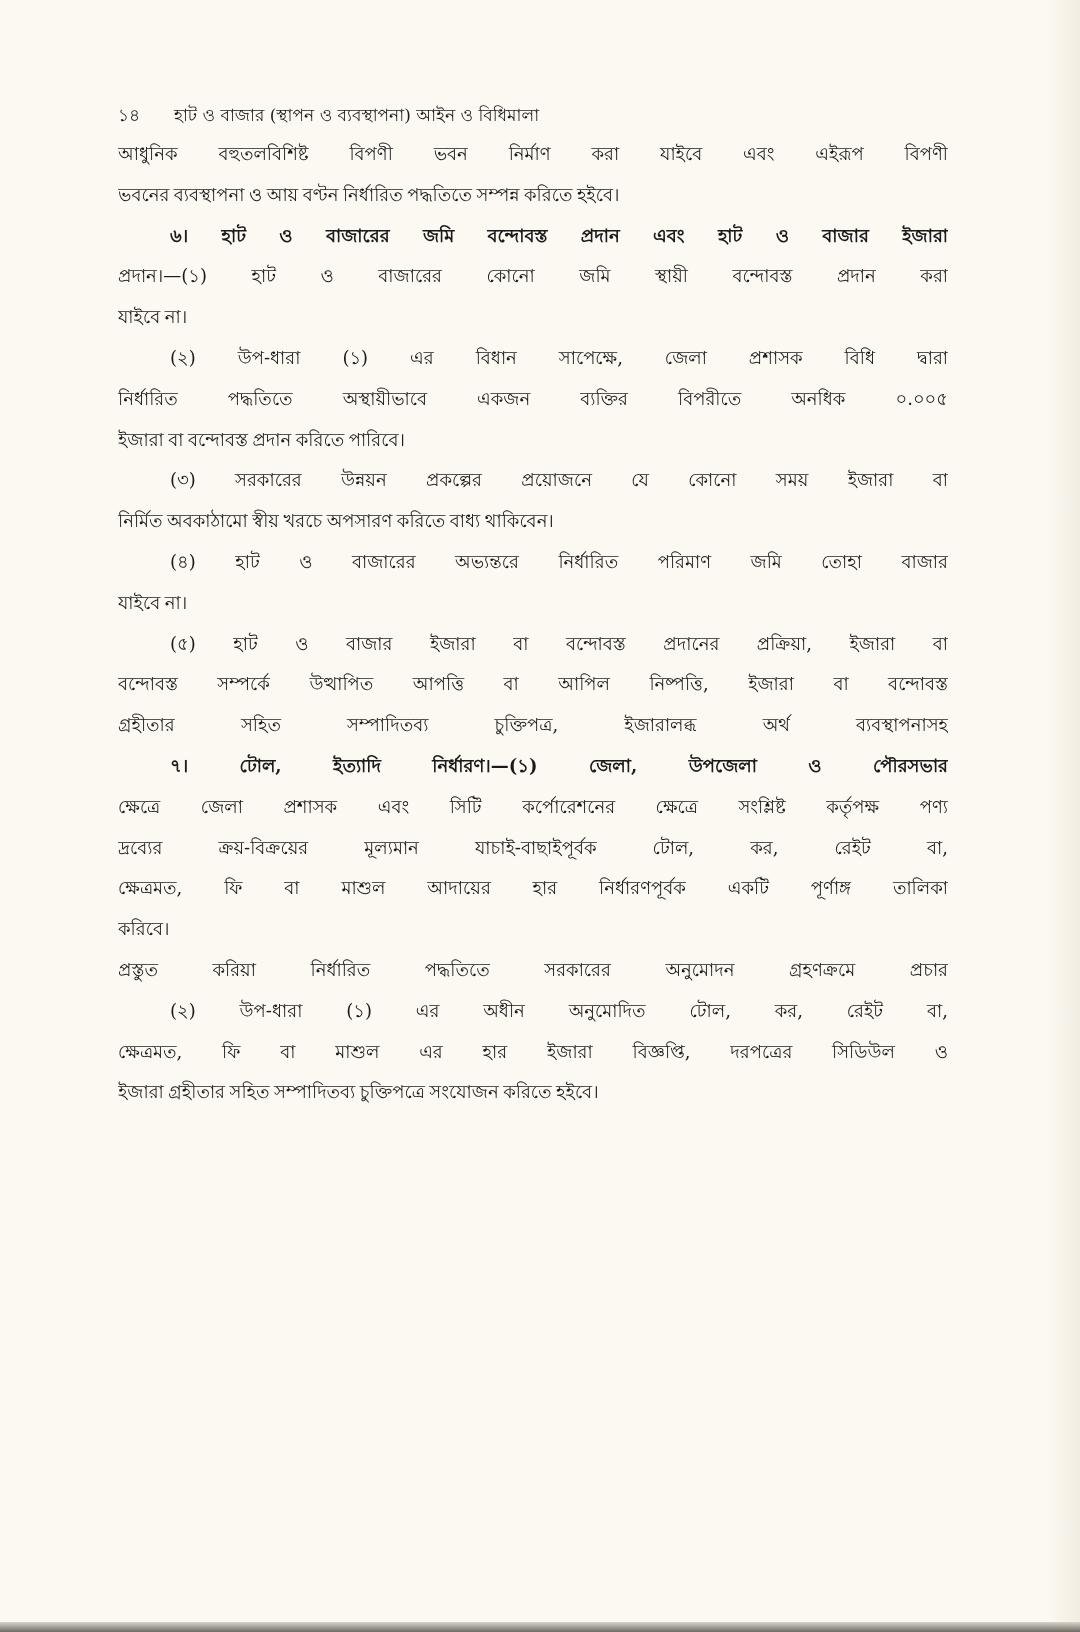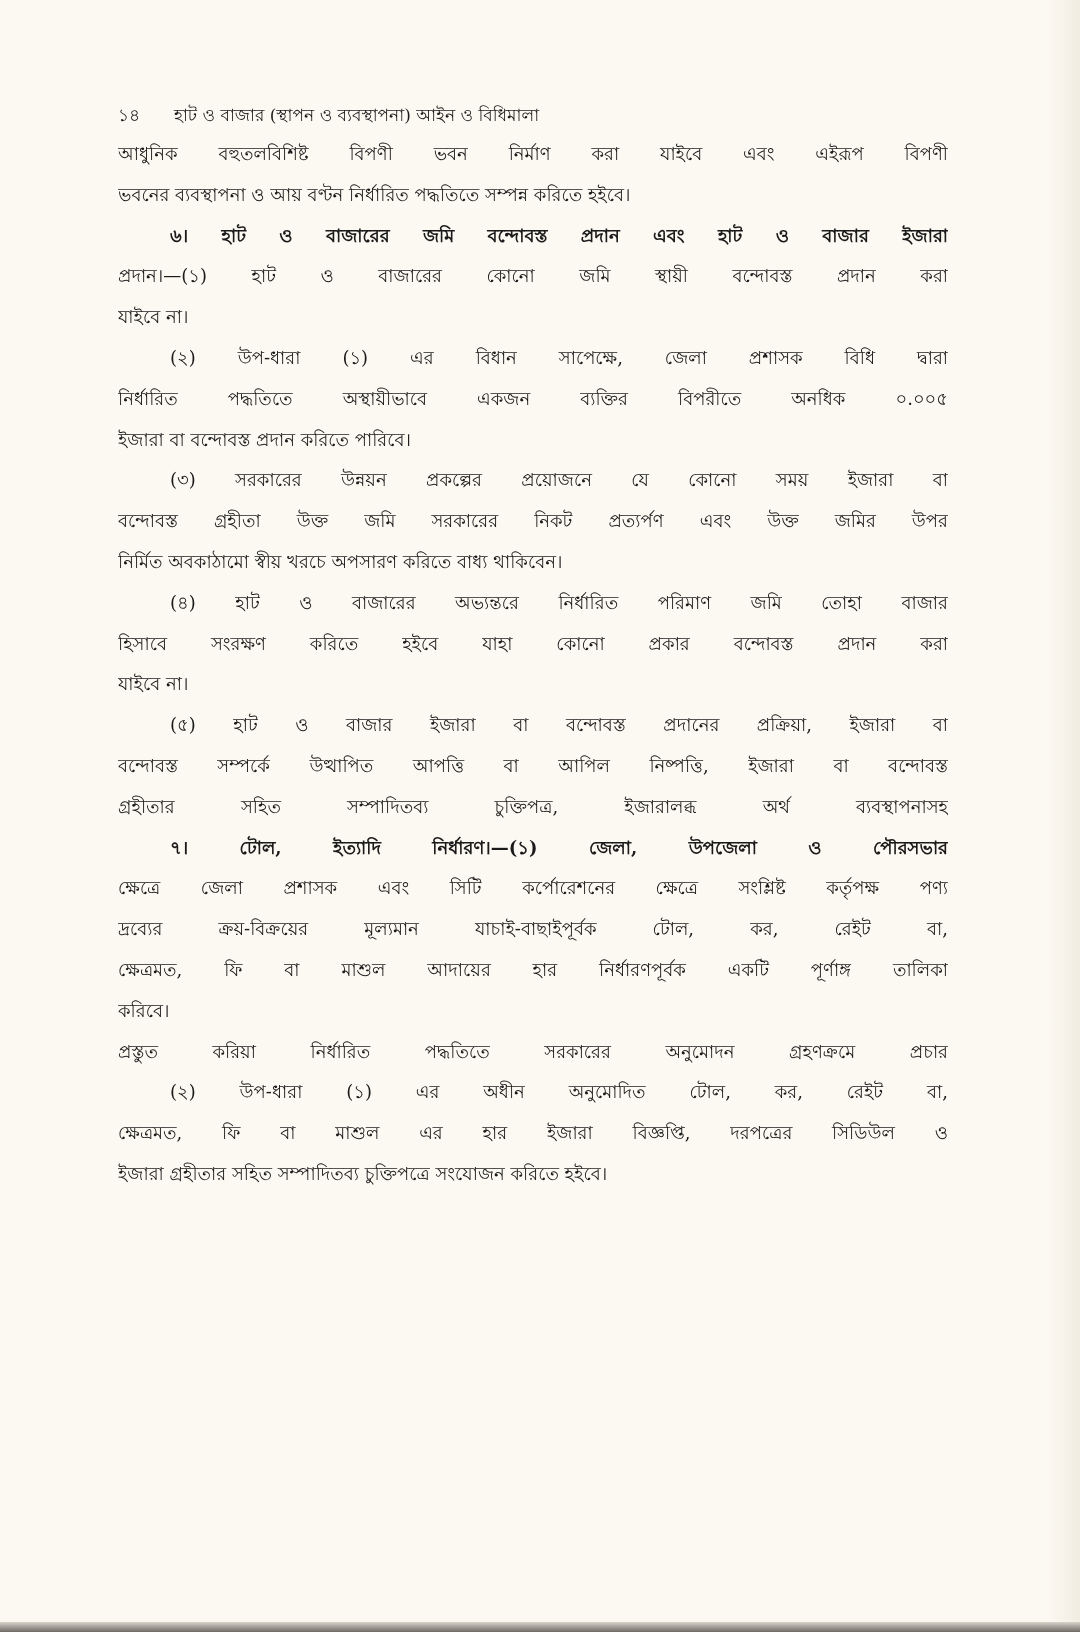--- a/index.html
+++ b/index.html
@@ -60,20 +60,21 @@
     font-size: 18px;
     line-height: 40px;
     height: 40.8px;
     white-space: nowrap;
     text-align: justify;
     text-align-last: justify;
     overflow: hidden;
   }
   .line.last {
     text-align-last: left;
+    font-family: Liberation Serif, serif;
   }
   .line.indent {
     padding-left: 52px;
   }
   .bold {
     font-weight: bold;
   }
 </style>
 </head>
 <body>
@@ -88,24 +89,22 @@
 
   <div class="line">আধুনিক বহুতলবিশিষ্ট বিপণী ভবন নির্মাণ করা যাইবে এবং এইরূপ বিপণী</div>
   <div class="line last">ভবনের ব্যবস্থাপনা ও আয় বণ্টন নির্ধারিত পদ্ধতিতে সম্পন্ন করিতে হইবে।</div>
   <div class="line indent bold">৬। হাট ও বাজারের জমি বন্দোবস্ত প্রদান এবং হাট ও বাজার ইজারা</div>
   <div class="line">প্রদান।—(১) হাট ও বাজারের কোনো জমি স্থায়ী বন্দোবস্ত প্রদান করা</div>
   <div class="line last">যাইবে না।</div>
   <div class="line indent">(২) উপ-ধারা (১) এর বিধান সাপেক্ষে, জেলা প্রশাসক বিধি দ্বারা</div>
   <div class="line">নির্ধারিত পদ্ধতিতে অস্থায়ীভাবে একজন ব্যক্তির বিপরীতে অনধিক ০.০০৫</div>
   <div class="line last">ইজারা বা বন্দোবস্ত প্রদান করিতে পারিবে।</div>
   <div class="line indent">(৩) সরকারের উন্নয়ন প্রকল্পের প্রয়োজনে যে কোনো সময় ইজারা বা</div>
-  <div class="line">বন্দোবস্ত গ্রহীতা উক্ত জমি সরকারের নিকট প্রত্যর্পণ এবং উক্ত জমির উপর</div>
   <div class="line last">নির্মিত অবকাঠামো স্বীয় খরচে অপসারণ করিতে বাধ্য থাকিবেন।</div>
   <div class="line indent">(৪) হাট ও বাজারের অভ্যন্তরে নির্ধারিত পরিমাণ জমি তোহা বাজার</div>
-  <div class="line">হিসাবে সংরক্ষণ করিতে হইবে যাহা কোনো প্রকার বন্দোবস্ত প্রদান করা</div>
   <div class="line last">যাইবে না।</div>
   <div class="line indent">(৫) হাট ও বাজার ইজারা বা বন্দোবস্ত প্রদানের প্রক্রিয়া, ইজারা বা</div>
   <div class="line">বন্দোবস্ত সম্পর্কে উত্থাপিত আপত্তি বা আপিল নিষ্পত্তি, ইজারা বা বন্দোবস্ত</div>
   <div class="line">গ্রহীতার সহিত সম্পাদিতব্য চুক্তিপত্র, ইজারালব্ধ অর্থ ব্যবস্থাপনাসহ</div>
   <div class="line indent bold">৭। টোল, ইত্যাদি নির্ধারণ।—(১) জেলা, উপজেলা ও পৌরসভার</div>
   <div class="line">ক্ষেত্রে জেলা প্রশাসক এবং সিটি কর্পোরেশনের ক্ষেত্রে সংশ্লিষ্ট কর্তৃপক্ষ পণ্য</div>
   <div class="line">দ্রব্যের ক্রয়-বিক্রয়ের মূল্যমান যাচাই-বাছাইপূর্বক টোল, কর, রেইট বা,</div>
   <div class="line">ক্ষেত্রমত, ফি বা মাশুল আদায়ের হার নির্ধারণপূর্বক একটি পূর্ণাঙ্গ তালিকা</div>
   <div class="line last">করিবে।</div>
   <div class="line">প্রস্তুত করিয়া নির্ধারিত পদ্ধতিতে সরকারের অনুমোদন গ্রহণক্রমে প্রচার</div>

